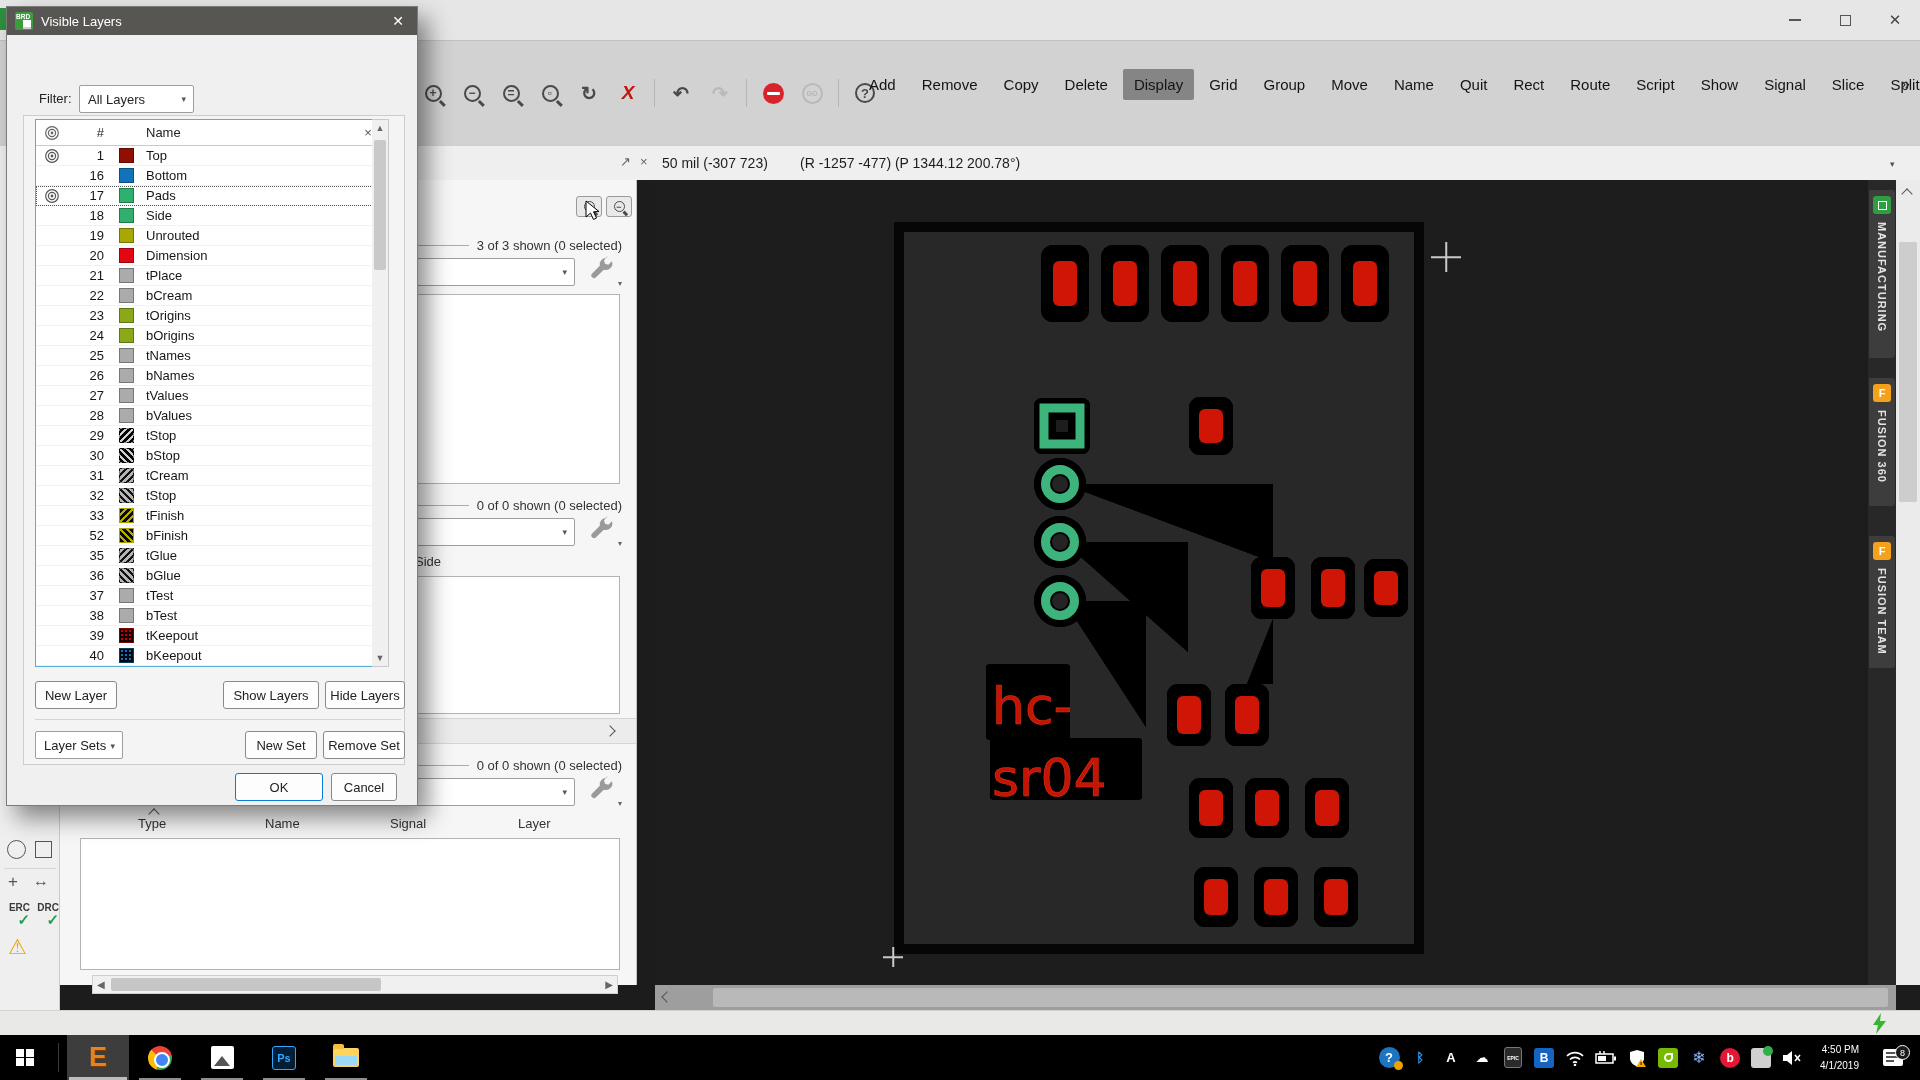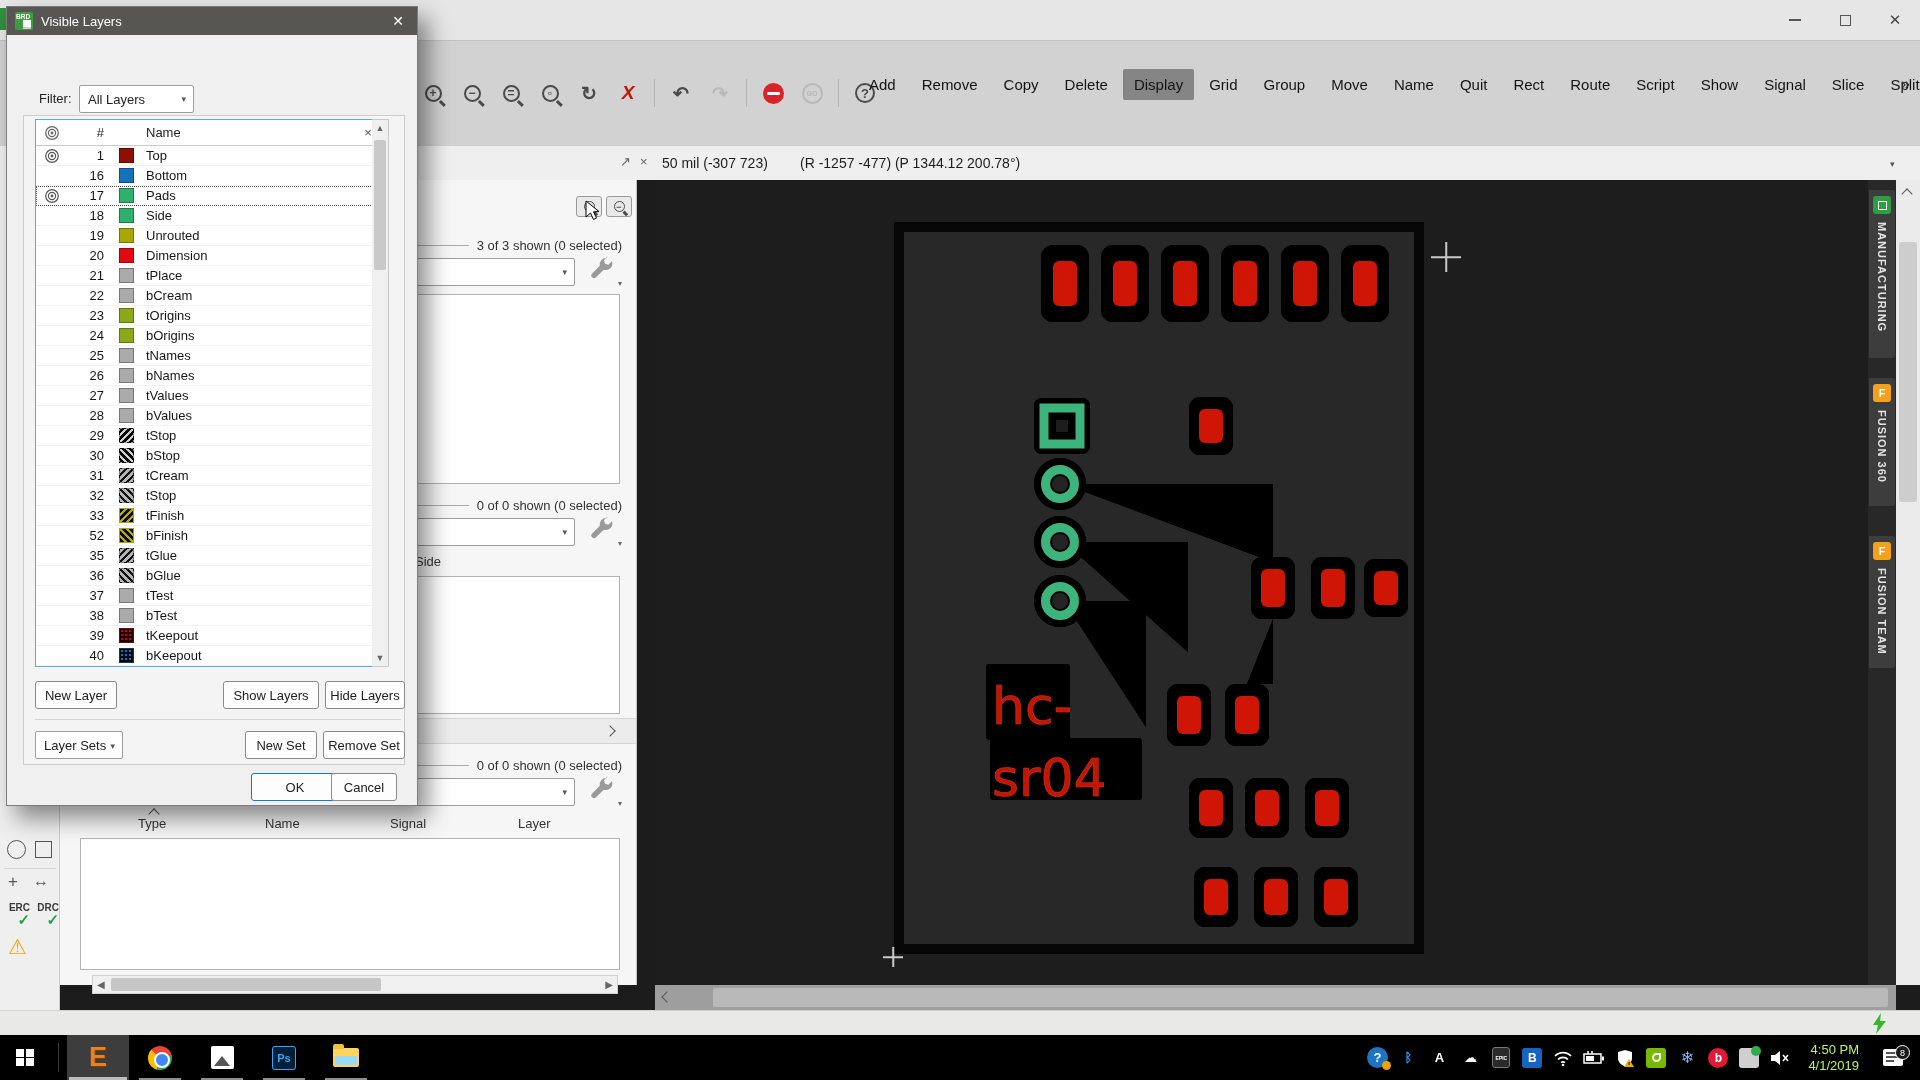--- a/index.html
+++ b/index.html
@@ -140,21 +140,21 @@
               display:flex; align-items:center; justify-content:center; }
   .tri-b { width:20px; height:20px; background:#1565c0; border-radius:3px; color:#fff; font-weight:bold; font-size:12px;
            display:flex; align-items:center; justify-content:center; }
   .tri-nv { width:20px; height:20px; background:#76b900; border-radius:3px; display:flex; align-items:center; justify-content:center; }
   .tri-nv i { display:block; width:9px; height:9px; border:2px solid #fff; border-radius:50% 0 50% 50%; }
   .tri-snow { color:#8ab4f8; font-size:16px; }
   .tri-beats { width:20px; height:20px; background:#e31837; border-radius:50%; color:#fff; font-weight:bold; font-size:12px;
                display:flex; align-items:center; justify-content:center; }
   .tri-sync { width:20px; height:20px; background:#cfcfcf; border-radius:3px; position:relative; }
   .tri-sync::after { content:""; position:absolute; right:-2px; top:-2px; width:10px; height:10px; background:#2fae4a; border-radius:50%; }
-  .clock { color:#bef264; font-size:13px; text-align:right; line-height:16px; padding:0 8px; white-space:nowrap; }
+  .clock { color:#ffffff; font-size:10px; text-align:right; line-height:16px; padding:0 8px; white-space:nowrap; }
   .notif { position:relative; width:34px; display:flex; align-items:center; justify-content:center; }
   .notif .bubble { width:20px; height:17px; background:#fff; border-radius:2px; position:relative; }
   .notif .bubble i { position:absolute; left:3px; height:1.5px; background:#555; width:13px; }
   .notif .badge { position:absolute; right:0px; bottom:6px; width:15px; height:15px; border-radius:50%; background:#1a1a1a;
                   border:1.5px solid #fff; color:#fff; font-size:9px; display:flex; align-items:center; justify-content:center; }
 
   
   .dialog { position:absolute; left:6px; top:6px; width:412px; height:800px; background:#f0f0f0;
             border:1px solid #7b7b7b; box-shadow:10px 12px 22px rgba(0,0,0,.45); z-index:50; }
   .dlg-title { position:absolute; left:0; top:0; right:0; height:28px; background:#585653; color:#fff;
@@ -180,21 +180,21 @@
   .pat-fwd  { background:repeating-linear-gradient(135deg, var(--sw2) 0 3px, var(--sw) 3px 5px) !important; }
   .pat-back { background:repeating-linear-gradient(45deg,  var(--sw2) 0 3px, var(--sw) 3px 5px) !important; }
   .pat-dots { background-color:var(--sw2) !important;
               background-image:radial-gradient(circle at 2px 2px, var(--sw) 1.1px, transparent 1.3px);
               background-size:4px 4px; }
   .tbl-scroll { position:absolute; right:28px; top:112px; width:17px; height:548px; background:#f0f0f0; border:1px solid #c9c9c9; border-left:none; }
   .ts-btn { position:absolute; left:0; right:0; height:16px; display:flex; align-items:center; justify-content:center; font-size:9px; color:#666; }
   .ts-thumb { position:absolute; left:2px; right:2px; top:20px; height:130px; background:#c9c9c9; border-radius:2px; }
   .dbtn { position:absolute; height:28px; background:#fdfdfd; border:1px solid #8a8a8a; border-radius:3px;
           font-size:13px; color:#222; font-family:"Liberation Sans",sans-serif; }
-  .dbtn.primary { border:1.5px solid #0a7bd0;margin-left:16px; }
+  .dbtn.primary { border:1.5px solid #0a7bd0; }
   .dlg-hr { position:absolute; left:28px; width:366px; top:712px; border-top:1px solid #d4d4d4; }
   .eye-svg { display:block; }
 
   
   .board-svg { position:absolute; left:239px; top:42px; }
   .cursor-arrow { position:absolute; }
 </style>
 </head>
 <body>
 

